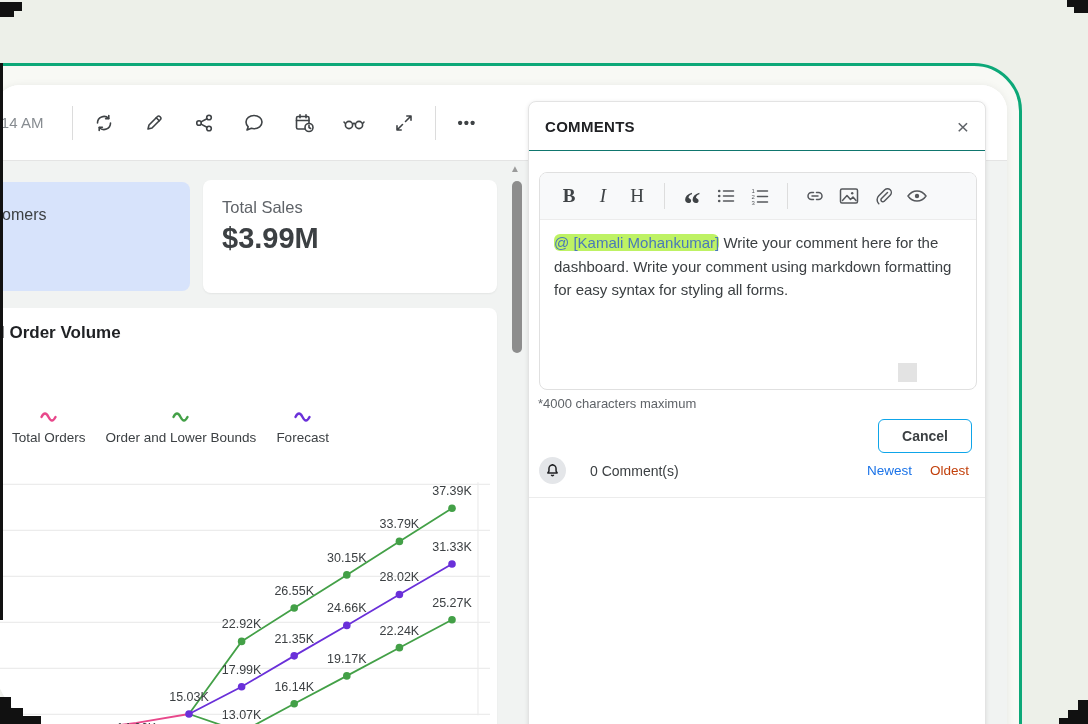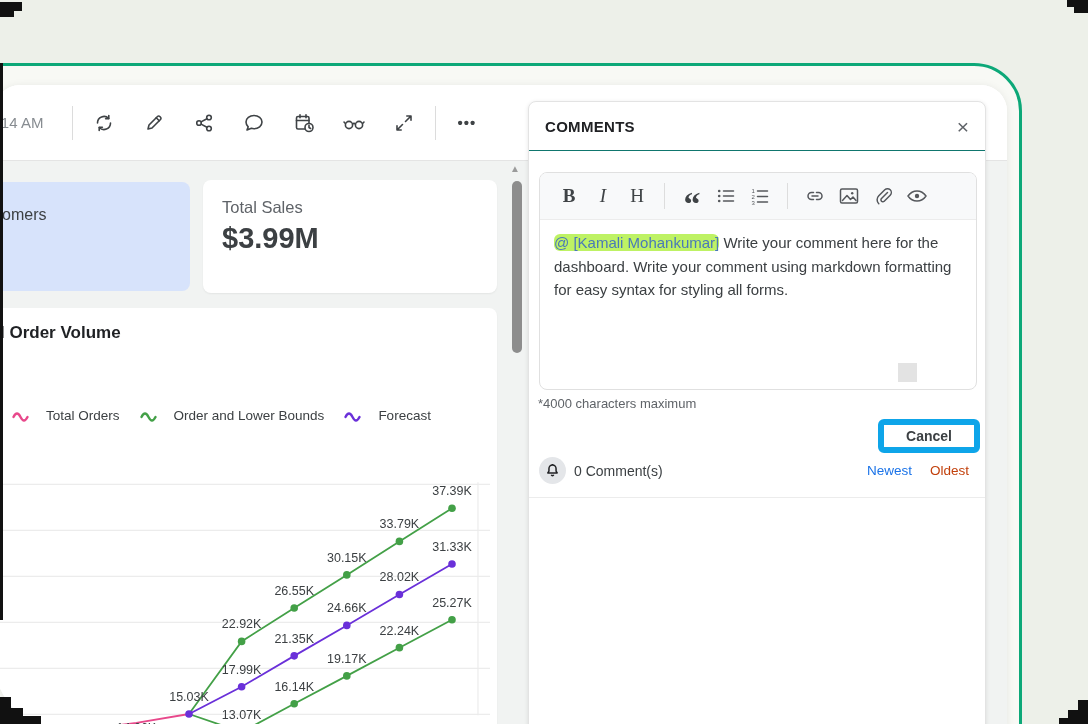--- a/index.html
+++ b/index.html
@@ -34,21 +34,21 @@
   .card-blue { left:-6px; top:97px; width:202px; height:109px; background:#d7e3fb; box-shadow:none; }
   .card-blue .lbl { position:absolute; left:14px; top:24px; font-size:16px; color:#3c4043; }
   .card-sales { left:209px; top:95px; width:294px; height:113px; }
   .card-sales .lbl { position:absolute; left:19px; top:18px; font-size:16.5px; color:#5f6368; }
   .card-sales .val { position:absolute; left:19px; top:42px; font-size:29px; font-weight:700; color:#3c4043;text-align:right; }
 
   
   .card-chart { left:-6px; top:223px; width:509px; height:530px; border-radius:8px 8px 0 0; }
   .chart-title { position:absolute; left:12px; top:15px; font-size:17px; font-weight:700; color:#1f2124; }
   .legend { position:absolute; left:24px; top:100px; display:flex; align-items:center; gap:20px; }
-  .legend-item { display:flex; align-items:flex-start; gap:17px; font-size:13.5px; color:#3c4043; }
+  .legend-item { display:flex; align-items:center; gap:6px; font-size:13.5px; color:#3c4043;flex-direction:column; }
   .legend-item svg { display:block; }
   #plot { position:absolute; left:0; top:129px; }
 
   
   .scroll-arrow { position:absolute; left:516px; top:78px; font-size:10px; color:#9b9b9b; }
   .scroll-thumb { position:absolute; left:518px; top:96px; width:10px; height:172px; background:#8d8d8d; border-radius:5px; }
 
   
   .panel { position:absolute; left:534px; top:16px; width:458px; height:649px; background:#fff;
            border:1px solid #e3e3e3; border-radius:8px; box-shadow:0 1px 4px rgba(0,0,0,.10); }
@@ -67,28 +67,28 @@
   .ed-div { width:1px; height:26px; background:#ddd; margin:0 8px; }
   .quote-glyph { font-family:"Liberation Serif", serif; font-size:34px; font-weight:700; line-height:0; margin-top:16px; color:#3f4346; }
   .ed-body { padding:11px 14px; font-size:15px; line-height:23.5px; color:#3c4043; }
   .mention { color:#4a79b8; background:#bef264; border-radius:6px; }
   .grip { position:absolute; left:369px; top:261px; width:19px; height:19px; background:#e3e3e3; }
 
   .helper { position:absolute; left:9px; top:294px; font-size:13px; color:#5f6368; }
   .btn { position:absolute; top:317px; height:34px; border-radius:6px; font-size:14px; font-weight:600;
          display:flex; align-items:center; justify-content:center; cursor:pointer; }
   .btn-post { left:238px; width:101px; background:#1a73e8; color:#fff; border:none; }
-  .btn-cancel { left:349px; width:102px; background:#fff; color:#3c4043; border:6px solid #0ea5e9; }
+  .btn-cancel { left:349px; width:94px; background:#fff; color:#3c4043; border:1px solid #0ea5e9; }
 
   .count-row { position:absolute; left:0; top:348px; width:100%; height:48px; border-bottom:1px solid #ececec;
                display:flex; align-items:center; padding:0 16px 6px 10px; }
   .bell-circle { width:27px; height:27px; border-radius:50%; background:#e4e6e9; display:flex;
                  align-items:center; justify-content:center; }
   .bell-circle svg { stroke:#202124; fill:none; stroke-width:1.6; stroke-linejoin:round; }
-  .count-text { margin-left:8px; font-size:14px; color:#3c4043; }
+  .count-text { margin-left:24px; font-size:14px; color:#3c4043; }
   .sort { margin-left:auto; display:flex; gap:18px; font-size:13.5px; }
   .sort-newest { color:#1a73e8; cursor:pointer; }
   .sort-oldest { color:#c2410c; cursor:pointer; }
 </style>
 </head>
 <body>
 
 <div class="frame"></div>
 
 <div class="window">

